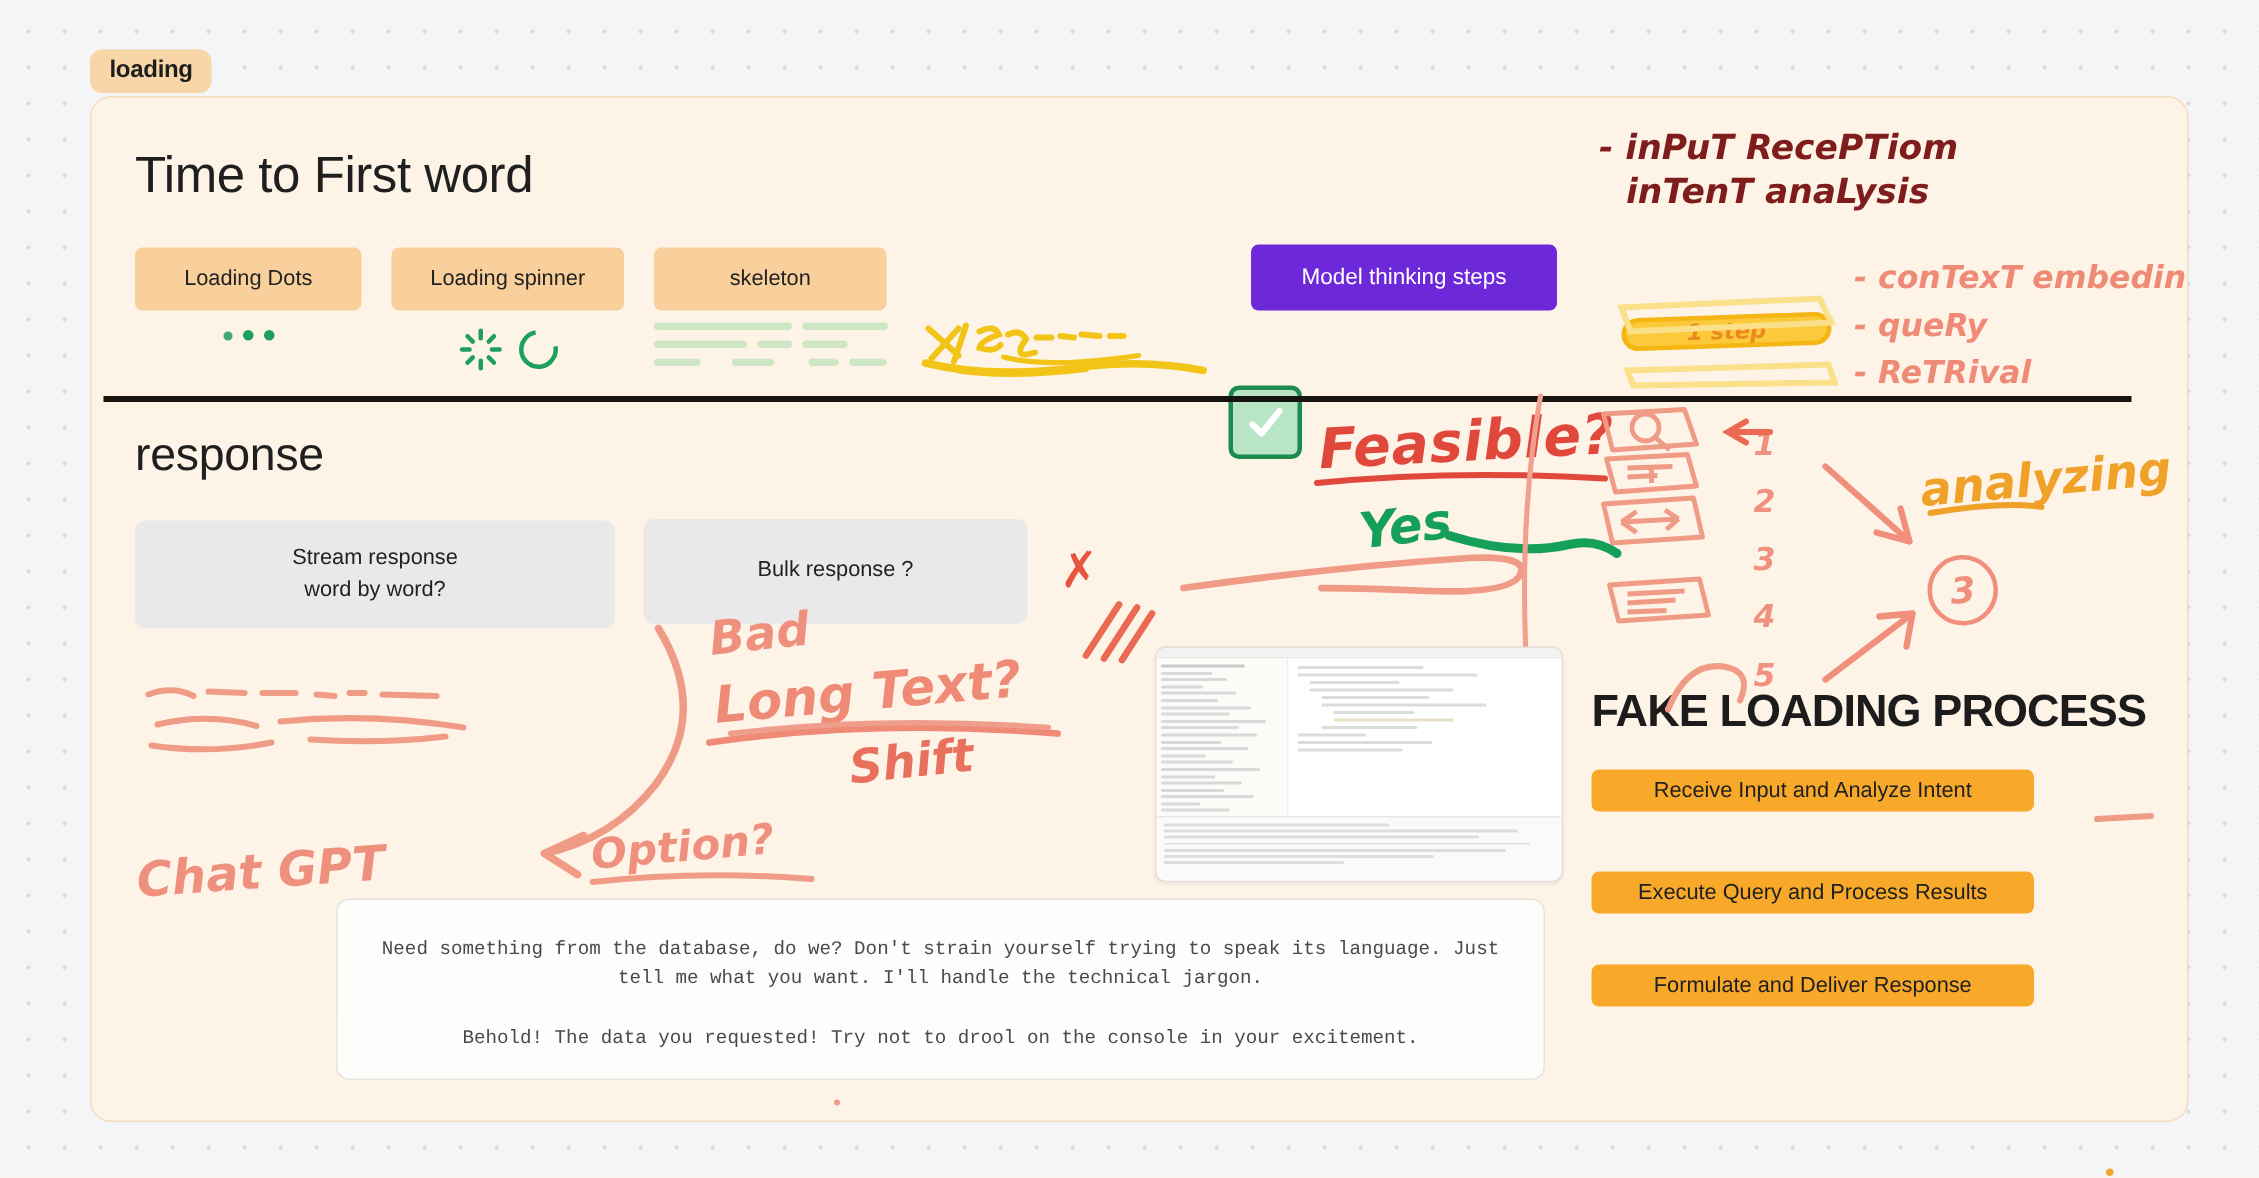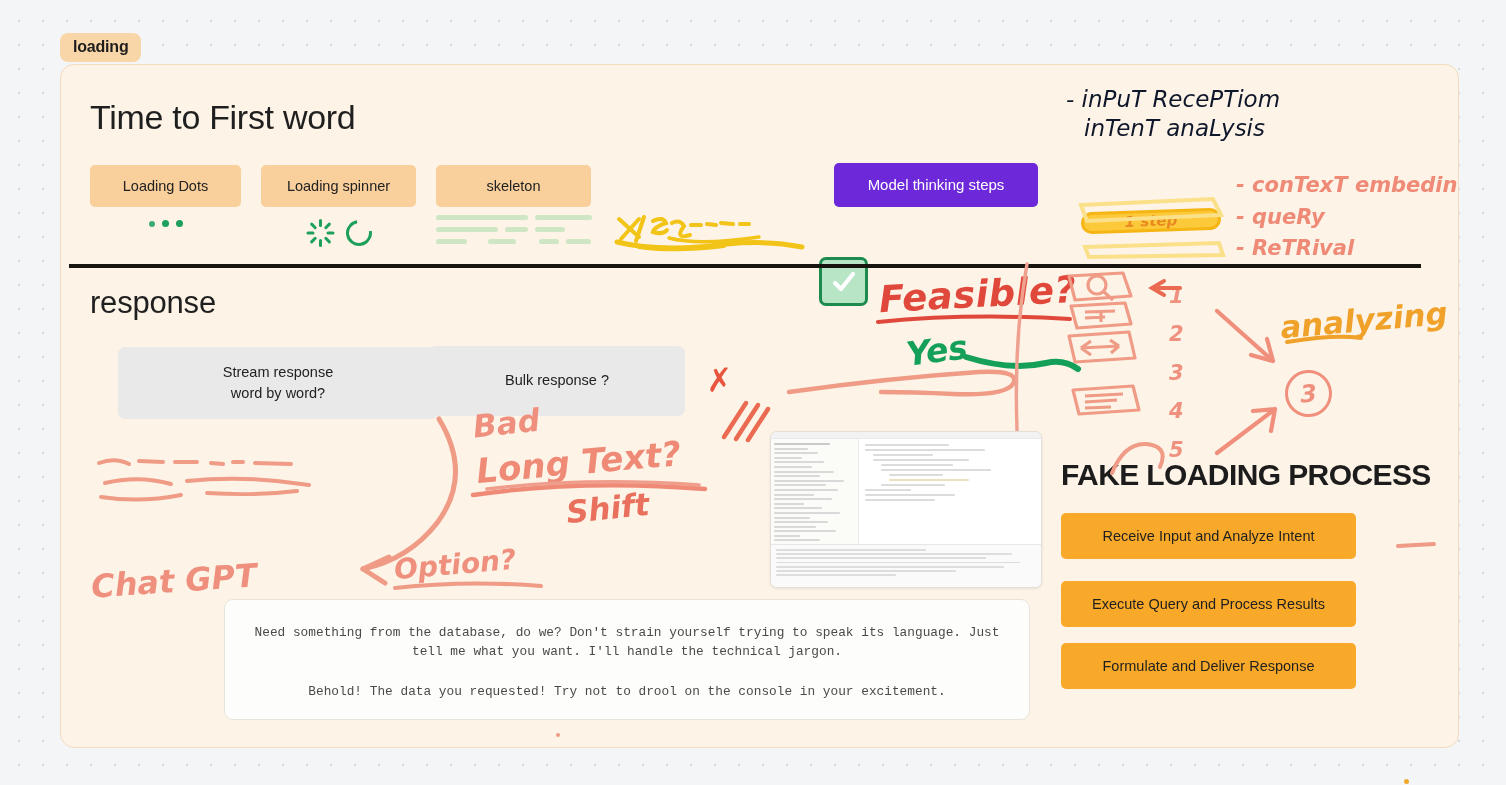--- a/index.html
+++ b/index.html
@@ -142,21 +142,21 @@
   }
 
   .resp-card {
     position: absolute;
     background: #e9e9e9;
     border-radius: 7px;
     display: flex; align-items: center; justify-content: center;
     text-align: center;
     font-size: 14.5px; color: #222; line-height: 1.45;
   }
-  #card-stream { left: 29px;  top: 282px; width: 320px; height: 72px; margin-left: 28px; }
+  #card-stream { left: 29px;  top: 282px; width: 320px; height: 72px; }
   #card-bulk   { left: 368px; top: 281px; width: 256px; height: 70px; }
 
   #mark-check {
     position: absolute; left: 370px; top: 303px;
     font-size: 30px; color: #e8644f; font-weight: 300;
     transform: rotate(9deg);
     font-family: "DejaVu Sans", sans-serif;
   }
   #mark-cross {
     position: absolute; left: 645px; top: 296px;
@@ -204,22 +204,22 @@
   #thumb .tside { width: 88px; background: #fbfbf7; border-right: 1px solid #ededed; padding: 4px 3px; }
   #thumb .tside u { display: block; height: 2px; background: #d9d9d9; margin-bottom: 2.6px; border-radius: 1px; }
   #thumb .tmain { flex: 1; background: #fff; padding: 5px 6px; }
   #thumb .tmain u { display: block; height: 2px; background: #dcdcdc; margin-bottom: 3px; border-radius: 1px; }
   #thumb .tterm { height: 45px; background: #fafafa; border-top: 1px solid #e7e7e7; padding: 4px 5px; }
   #thumb .tterm u { display: block; height: 1.8px; background: #dddddd; margin-bottom: 2.4px; border-radius: 1px; }
 
   
   #hw-notes-top {
     position: absolute; left: 1005px; top: 20px;
-    color: #0f172a; font-family: "DejaVu Sans", sans-serif;
-    font-weight: normal; font-style: italic; font-size: 23px; line-height: 1.28;
+    color: #7f1d1d; font-family: "DejaVu Sans", sans-serif;
+    font-weight: bold; font-style: italic; font-size: 23px; line-height: 1.28;
     white-space: nowrap;
   }
   #hw-notes-right {
     position: absolute; left: 1175px; top: 105px;
     color: #ef8a77; font-family: "DejaVu Sans", sans-serif;
     font-weight: bold; font-style: italic; font-size: 21px; line-height: 1.5;
     white-space: nowrap;
   }
   #hw-step {
     position: absolute; left: 1020px; top: 145px;
@@ -255,21 +255,21 @@
     transform: rotate(-4deg);
   }
 
   #title-fake {
     position: absolute; left: 1000px; top: 393px;
     font-size: 30px; font-weight: bold; color: #1c1c1c;
     letter-spacing: -0.6px; white-space: nowrap;
   }
   .step-btn {
     position: absolute; left: 1000px;
-    width: 295px; height: 46px;
+    width: 295px; height: 28px;
     background: #f8a92a;
     border-radius: 5px;
     display: flex; align-items: center; justify-content: center;
     font-size: 14.5px; color: #1f1f1f; text-align: right;
   }
   #step-1 { top: 448px; }
   #step-2 { top: 516px; }
   #step-3 { top: 578px; }
 
   .stroke { position: absolute; pointer-events: none; }

